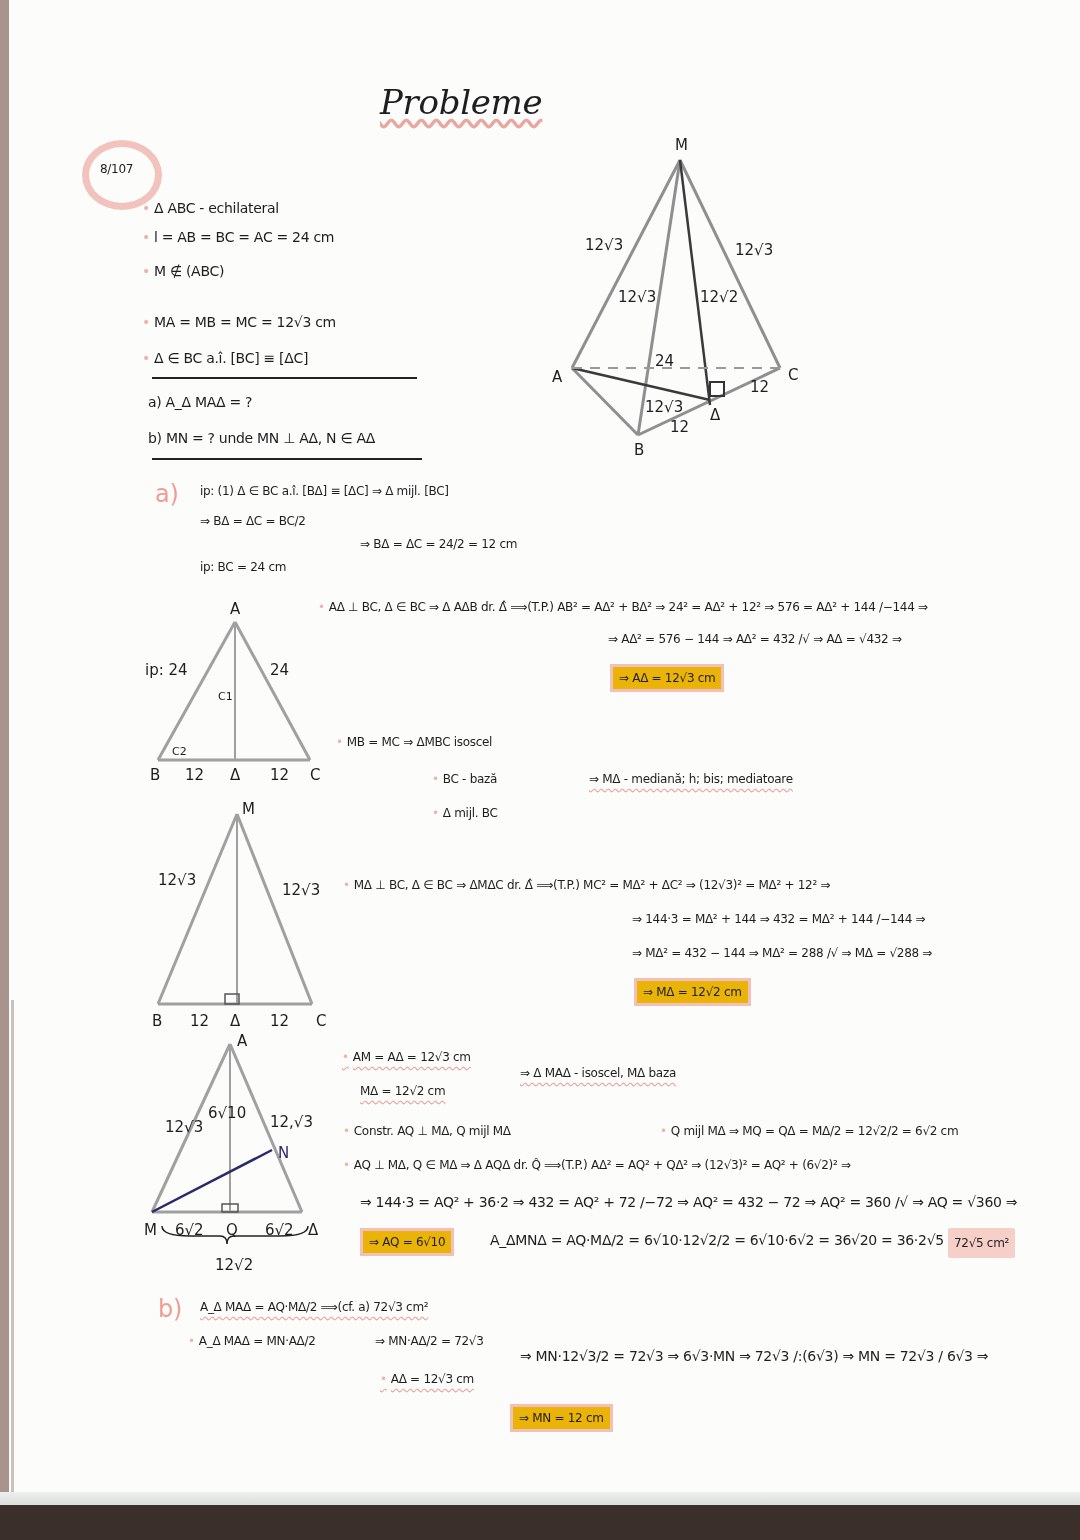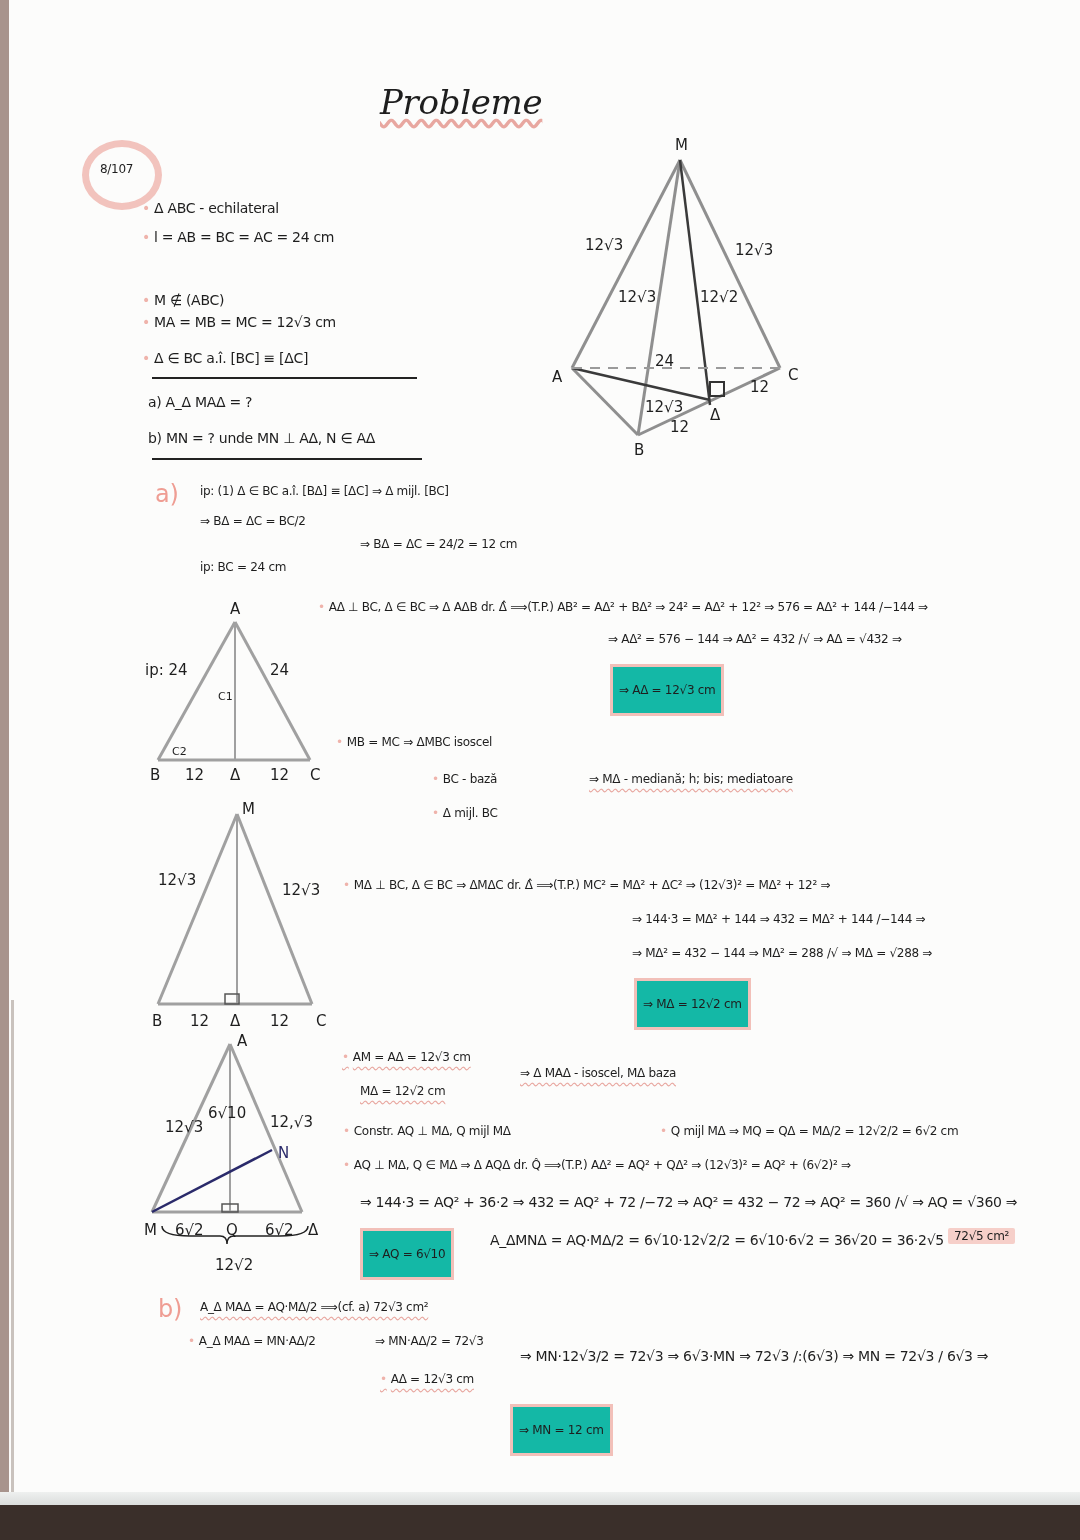--- a/index.html
+++ b/index.html
@@ -16,22 +16,22 @@
   .spine { position:absolute; left:0; top:0; width:9px; height:1510px; background:#a8948d; }
   .spine2 { position:absolute; left:11px; top:1000px; width:3px; height:510px; background:#c9c2bd; }
   .desk { position:absolute; left:0; top:1505px; width:1080px; height:35px; background:#3a2f2a; }
   .desk-edge { position:absolute; left:0; top:1492px; width:1080px; height:14px; background:linear-gradient(#eef0ef,#d9dcdb); }
 
   .hw { position:absolute; white-space:nowrap; font-family:"DejaVu Sans", sans-serif; font-size:14px; letter-spacing:-0.3px; color:#1e1e1e; }
   .sm { font-size:12px; }
   .xs { font-size:14px; }
   .title { font-family:"DejaVu Serif", serif; font-style:italic; font-size:34px; }
   .pink-under { text-decoration: underline wavy #e8a7a0; text-underline-offset:5px; }
-  .hl { background:#f6cfc9; padding:1px 6px; border-radius:2px; }
-  .box { border:3px solid #f2c0b9; background:#14b8a6; padding:16px 6px; }
+  .hl { background:#f6cfc9; padding:8px 6px; border-radius:2px; }
+  .box { border:3px solid #f2c0b9; background:#eab308; padding:4px 6px; }
   .bullet::before { content:"•"; color:#efb3ab; margin-right:4px; }
   .pink { color:#ef9d93; }
   .circle {
     position:absolute; left:82px; top:140px; width:80px; height:70px; border-radius:50%;
     border:7px solid #f2c3bd; box-sizing:border-box;
   }
   .rule { position:absolute; height:2px; background:#222; }
   svg { position:absolute; overflow:visible; }
   .lbl { font-family:"DejaVu Sans", sans-serif; font-size:15px; fill:#1e1e1e; }
 </style>
@@ -44,21 +44,21 @@
 <div class="desk-edge"></div>
 <div class="desk"></div>
 
 <div class="hw title pink-under" style="left:380px;top:82px;">Probleme</div>
 
 <div class="circle"></div>
 <div class="hw sm" style="left:100px;top:162px;">8/107</div>
 
 <div class="hw bullet" style="left:142px;top:200px;">Δ ABC - echilateral</div>
 <div class="hw bullet" style="left:142px;top:229px;">l = AB = BC = AC = 24 cm</div>
-<div class="hw bullet" style="left:142px;top:292px;text-align:center;">M ∉ (ABC)</div>
+<div class="hw bullet" style="left:142px;top:263px;text-align:center;">M ∉ (ABC)</div>
 <div class="hw bullet" style="left:142px;top:314px;">MA = MB = MC = 12√3 cm</div>
 <div class="hw bullet" style="left:142px;top:350px;">Δ ∈ BC a.î. [BC] ≡ [ΔC]</div>
 <div class="rule" style="left:152px;top:377px;width:265px;"></div>
 <div class="hw" style="left:148px;top:394px;">a) A_Δ MAΔ = ?</div>
 <div class="hw" style="left:148px;top:430px;">b) MN = ? unde MN ⊥ AΔ, N ∈ AΔ</div>
 <div class="rule" style="left:152px;top:458px;width:270px;"></div>
 
 <svg width="260" height="340" style="left:550px;top:120px;" viewBox="0 0 260 340">
   <g stroke="#8f8f8f" stroke-width="3" fill="none">
     <line x1="130" y1="40" x2="22" y2="248"></line>

